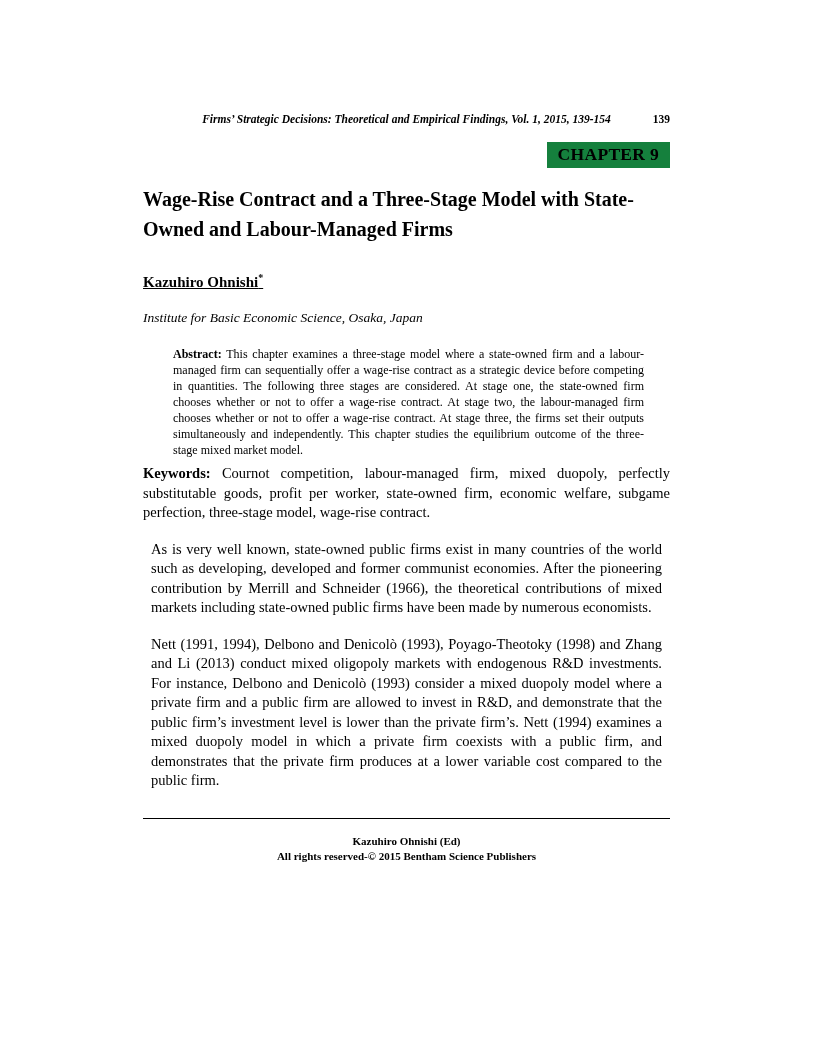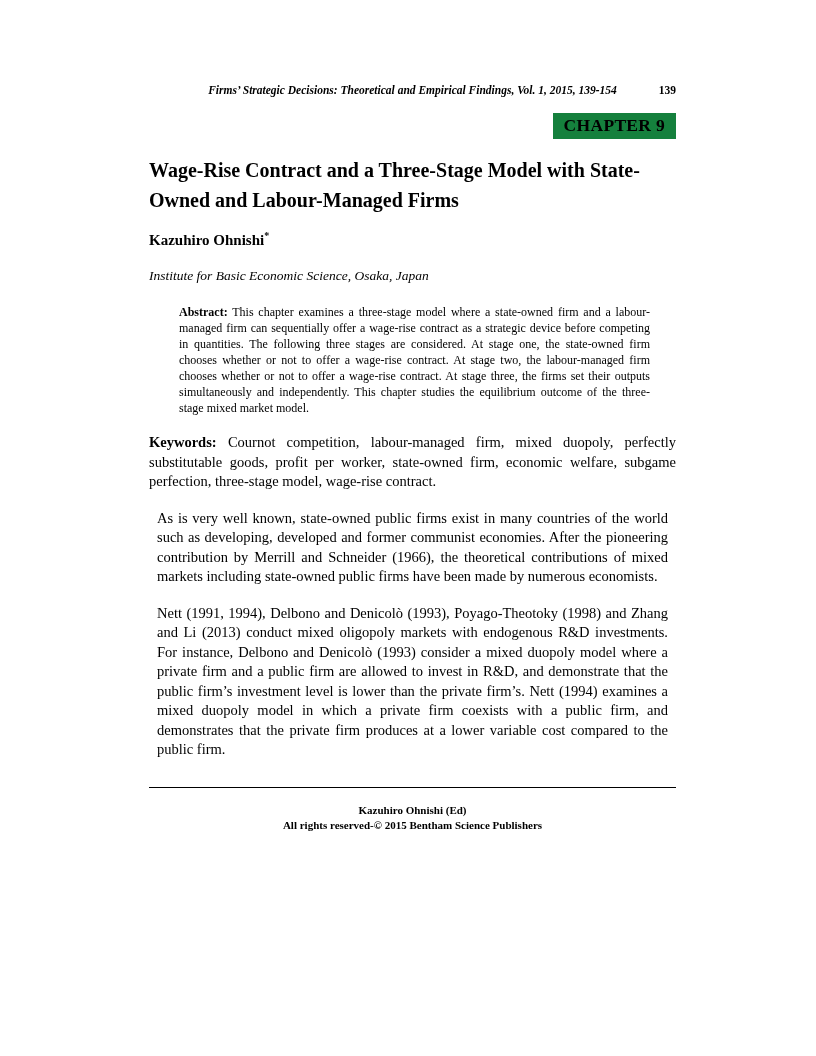--- a/index.html
+++ b/index.html
@@ -3,42 +3,42 @@
 <meta charset="utf-8">
 <style>
   * { box-sizing: border-box; }
   html, body { margin: 0; padding: 0; }
   body {
     width: 816px; height: 1056px;
     background: #ffffff; color: #000000;
     font-family: "Liberation Serif", serif;
   }
   .page { position: relative; width: 816px; height: 1056px; overflow: hidden; background: #fff; }
-  .content { position: absolute; left: 149px; top: 0; width: 527px; padding-top: 84px; }
+  .content { position: absolute; left: 143px; top: 0; width: 527px; padding-top: 113px; }
 
   .running-header { position: relative; font-size: 11.5px; height: 16px; }
   .running-title { text-align: center; font-weight: bold; font-style: italic; }
   .page-number { position: absolute; right: 0; top: 0; font-weight: bold; font-family: Liberation Serif, serif; }
 
   .chapter-row { text-align: right; margin-top: 13px; }
   .chapter-badge {
     display: inline-block; background: #15803d;
     font-weight: bold; font-size: 17.5px; letter-spacing: .3px;
     padding: 2px 11px 3px;
   }
 
   .title { font-size: 20px; font-weight: bold; line-height: 30px; margin: 16px 0 0; }
 
-  .author { margin-top: 15px; font-size: 15px; font-weight: bold; }
+  .author { margin-top: 28px; font-size: 15px; font-weight: bold; text-decoration: underline; }
   .author sup { font-size: 10px; }
 
   .affiliation { margin-top: 19px; font-style: italic; font-size: 13.5px; }
 
   .abstract { margin: 20px 26px 0 30px; font-size: 12px; line-height: 16px; text-align: justify; }
-  .keywords { margin: 17px 0 0; font-size: 14.5px; line-height: 19.5px; text-align: justify; }
+  .keywords { margin: 6px 0 0; font-size: 14.5px; line-height: 19.5px; text-align: justify; }
 
   .section-heading { margin: 25px 0 0; font-size: 14.5px; font-weight: bold; }
   .body-para { margin: 17px 8px 0; font-size: 14.5px; line-height: 19.5px; text-align: justify; }
 
   .footnote { margin-top: 27px; }
   .footnote-rule { border-top: 1px solid #000; height: 0; }
   .footnote-text { margin: 6px 0 0; font-size: 11.8px; line-height: 15px; }
 
   .footer { margin-top: 15px; text-align: center; font-size: 11px; font-weight: bold; line-height: 15px; }
 </style>

